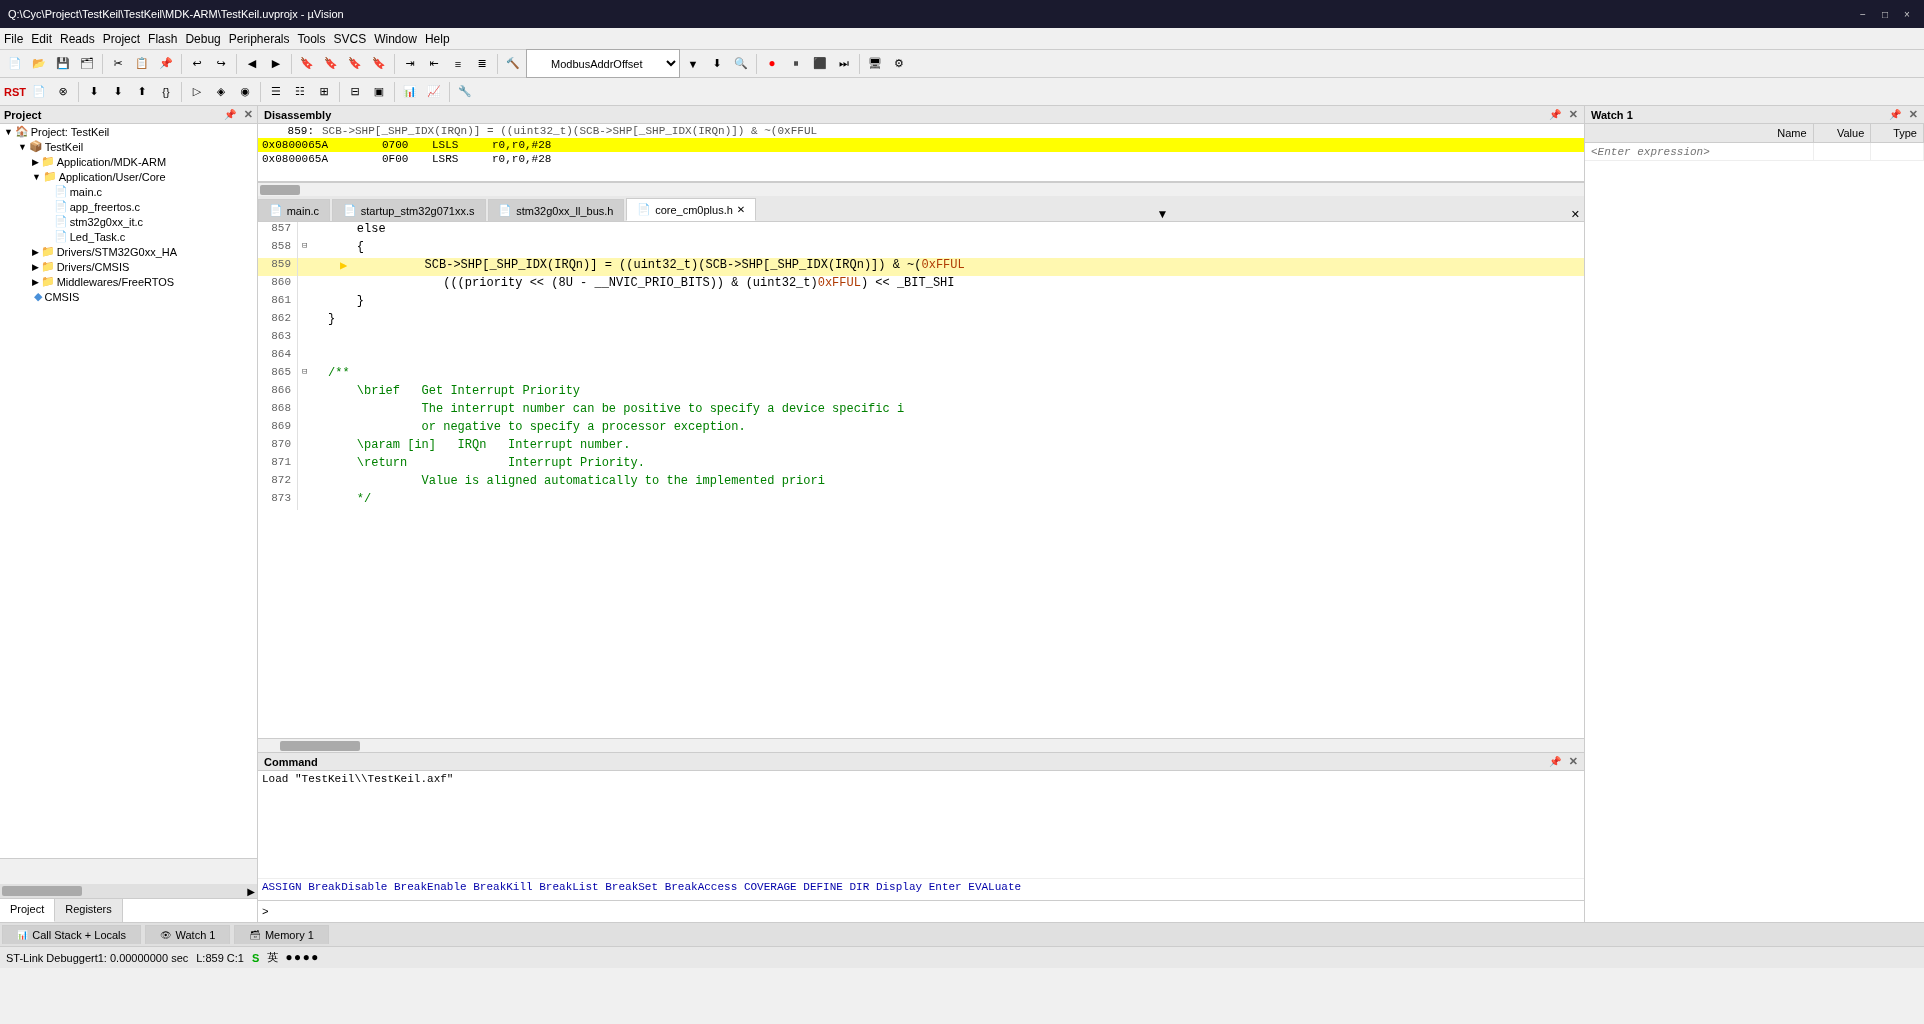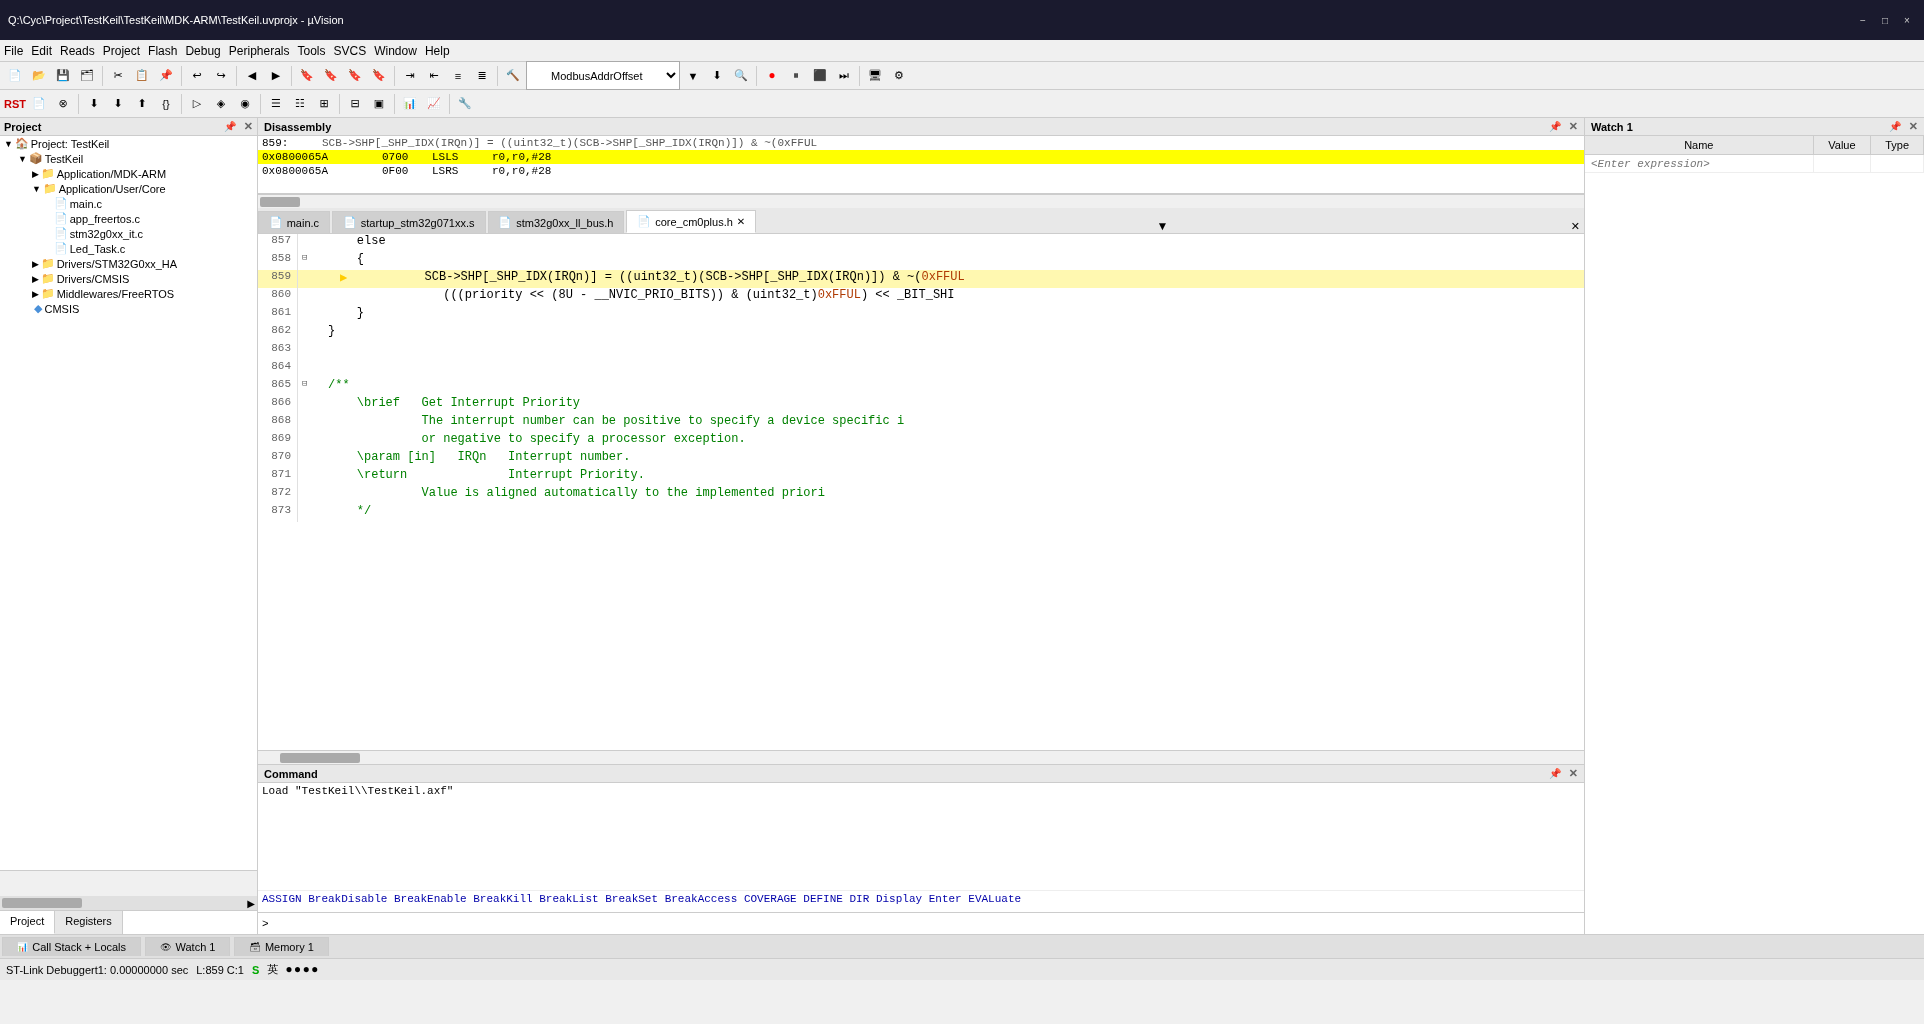--- a/index.html
+++ b/index.html
@@ -1,19 +1,19 @@
 <!DOCTYPE html>
 <html><head>
   <meta charset="utf-8">
   <style>
     * { margin: 0; padding: 0; box-sizing: border-box; }
     body { font-family: 'Segoe UI', Arial, sans-serif; font-size: 12px; background: #f0f0f0; color: #000; width: 1924px; height: 1024px; overflow: hidden; }
     
     
-    #title-bar { background: #1a1a2e; color: #fff; height: 40px; display: flex; align-items: center; padding: 0 8px; justify-content: space-between; }
+    #title-bar { background: #1a1a2e; color: #fff; height: 28px; display: flex; align-items: center; padding: 0 8px; justify-content: space-between; }
     #title-bar .title { font-size: 11px; }
     #title-bar .controls { display: flex; gap: 4px; }
     #title-bar .ctrl-btn { width: 18px; height: 18px; display: flex; align-items: center; justify-content: center; cursor: pointer; font-size: 10px; color: #ccc; }
     
     
     #menu-bar { background: #f0f0f0; height: 22px; display: flex; align-items: center; border-bottom: 1px solid #ccc; }
     .menu-item { padding: 2px 4px; cursor: pointer; font-size: 12px; }
     
     
     #toolbar1, #toolbar2 { height: 28px; background: #f0f0f0; border-bottom: 1px solid #ccc; display: flex; align-items: center; padding: 0 4px; gap: 2px; }
@@ -65,21 +65,21 @@
     .line-arrow { min-width: 14px; }
     .line-content { flex: 1; white-space: pre; }
     .active-line { background: #fff8b0; gap: 13px; }
     .comment { color: #008000; }
     .code-normal { color: #000; }
     
     
     #watch-panel { width: 340px; min-width: 340px; border-left: 1px solid #ccc; background: #fff; display: flex; flex-direction: column; }
     #watch-header { background: #e8e8e8; border-bottom: 1px solid #ccc; padding: 2px 6px; font-size: 11px; font-weight: bold; display: flex; justify-content: space-between; align-items: center; }
     #watch-table { width: 100%; border-collapse: collapse; font-size: 11px; }
-    #watch-table th { background: #e8e8e8; border-bottom: 1px solid #ccc; border-right: 1px solid #ccc; padding: 3px 6px; text-align: center; font-weight: normal; margin-top: 8px; }
+    #watch-table th { background: #e8e8e8; border-bottom: 1px solid #ccc; border-right: 1px solid #ccc; padding: 3px 6px; text-align: right; font-weight: normal; margin-top: 8px; }
     #watch-table td { border-bottom: 1px solid #eee; border-right: 1px solid #eee; padding: 2px 6px; }
     .watch-expr-input { border: none; outline: none; font-family: 'Courier New', monospace; font-size: 11px; color: #666; font-style: italic; width: 100%; }
     
     
     #command-panel { height: 170px; border-top: 1px solid #ccc; display: flex; flex-direction: column; }
     #command-header { background: #e8e8e8; border-bottom: 1px solid #ccc; padding: 2px 6px; font-size: 11px; font-weight: bold; display: flex; justify-content: space-between; align-items: center; }
     #command-output { flex: 1; background: #fff; overflow: auto; font-family: 'Courier New', monospace; font-size: 11px; padding: 2px 4px; }
     #command-hints { height: 22px; background: #fff; border-top: 1px solid #eee; overflow: hidden; white-space: nowrap; font-family: 'Courier New', monospace; font-size: 11px; color: #0000aa; padding: 2px 4px; }
     #command-input-row { display: flex; align-items: center; border-top: 1px solid #ccc; height: 22px; padding: 0 4px; background: #fff; }
     #command-prompt { font-family: 'Courier New', monospace; font-size: 11px; margin-right: 4px; }
@@ -301,21 +301,21 @@
       <div id="disasm-header">
         <span>Disassembly</span>
         <span>
           <span class="header-pin">📌</span>
           <span class="header-close">✕</span>
         </span>
       </div>
       <div id="disasm-content">
 
         <div class="disasm-line normal">
-          <span class="disasm-addr" style="min-width:60px;text-align:left;padding-right:24px;">859:</span>
+          <span class="disasm-addr" style="min-width:60px;text-align:right;padding-right:8px;">859:</span>
           <span style="color:#555;">SCB-&gt;SHP[_SHP_IDX(IRQn)] = ((uint32_t)(SCB-&gt;SHP[_SHP_IDX(IRQn)]) &amp; ~(0xFFUL</span>
         </div>
 
         <div class="disasm-line active">
           <span class="disasm-addr" style="min-width:120px;padding-right:4px;">0x0800065A</span>
           <span class="disasm-hex">0700</span>
           <span class="disasm-mnem">LSLS</span>
           <span class="disasm-ops">r0,r0,#28</span>
         </div>
 

